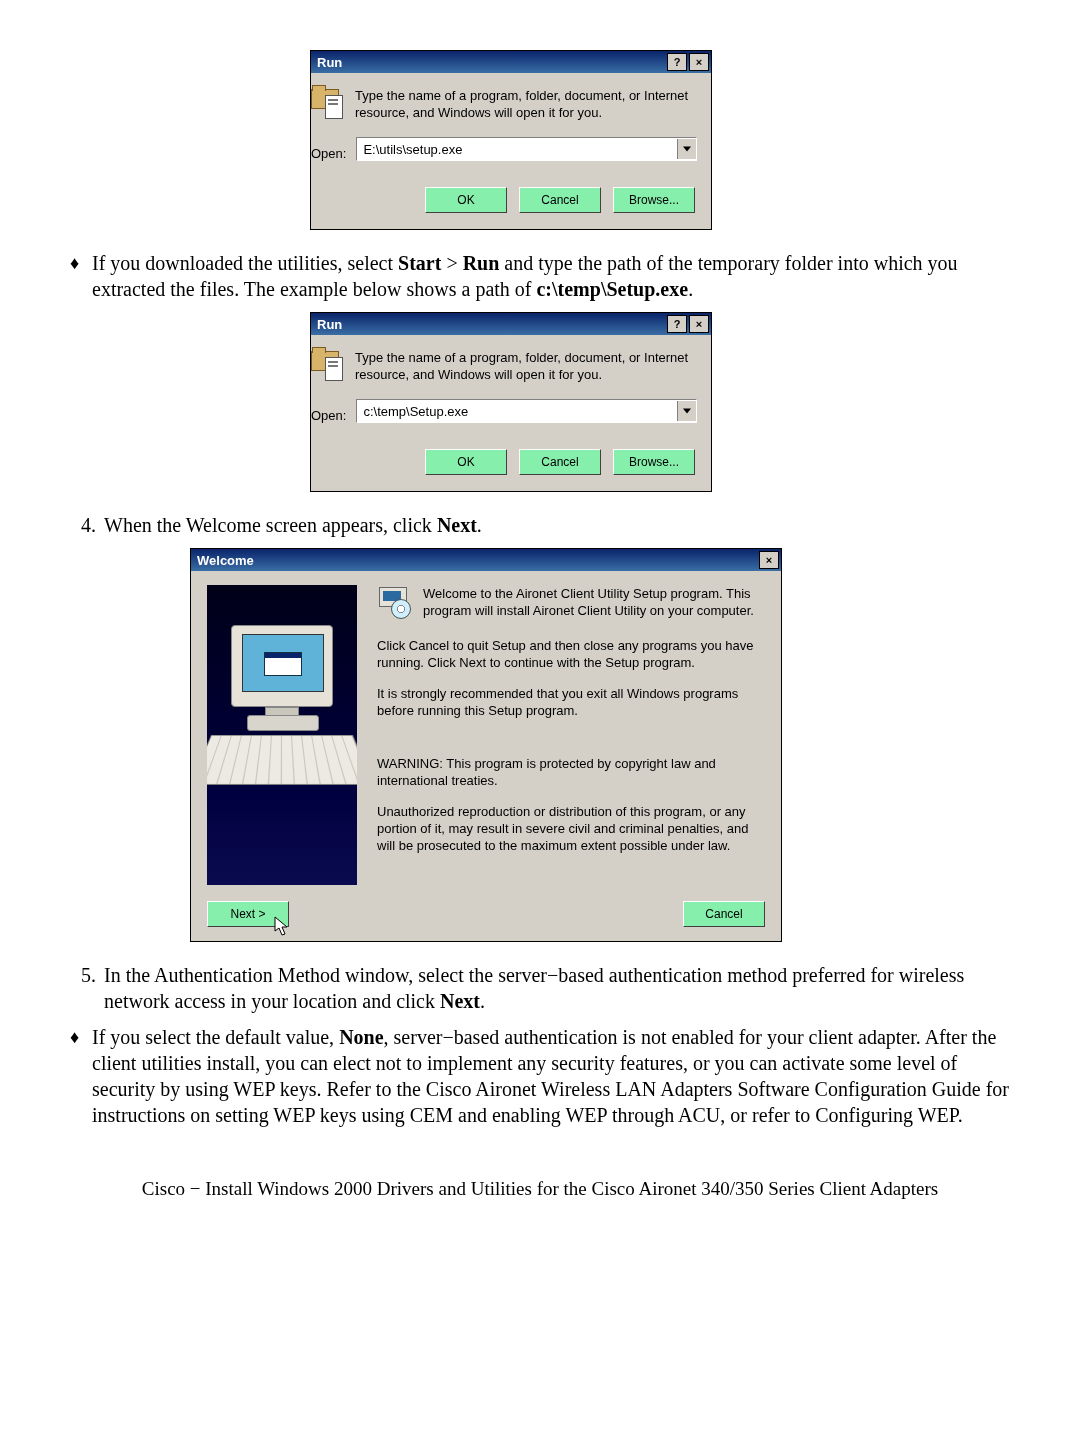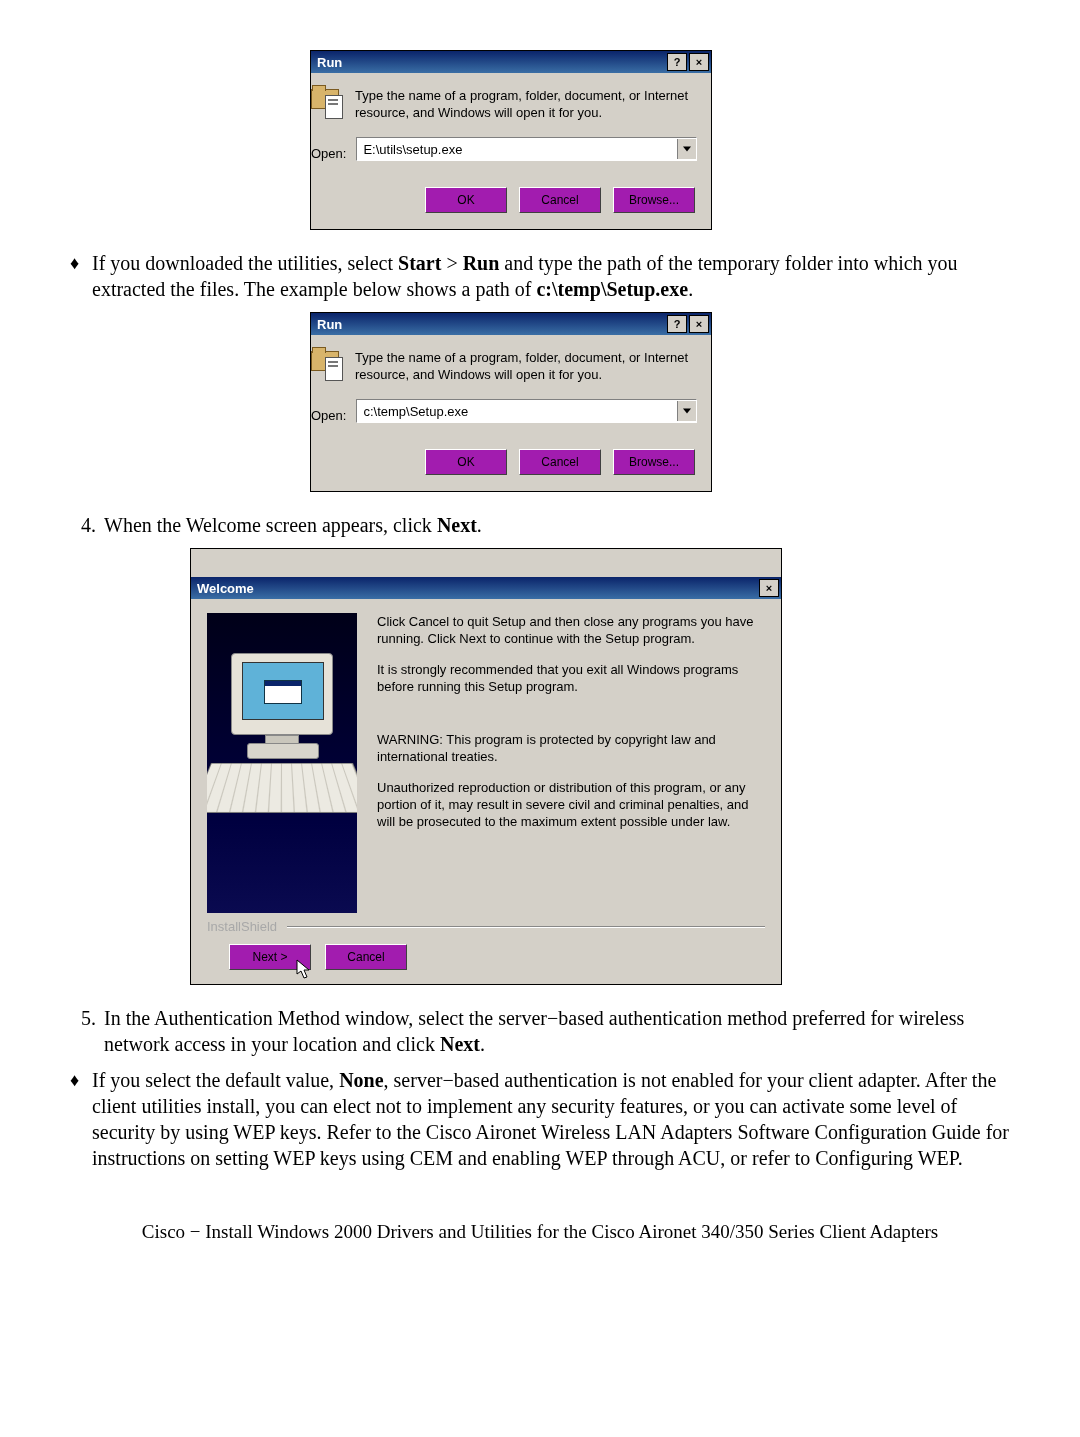--- a/index.html
+++ b/index.html
@@ -75,39 +75,39 @@
   .run-combo .value { flex:1; padding: 0 6px; font-size: 13px; }
   .run-combo .arrow {
     width: 18px; height: 20px; background:#d4d0c8;
     border-left: 1px solid #808080;
     display:flex; align-items:center; justify-content:center;
   }
   .run-combo .arrow svg { width:8px; height:6px; }
   .run-buttons { display:flex; justify-content:flex-end; gap: 12px; padding-right: 2px; }
   .win-btn {
     min-width: 80px; height: 24px;
-    background: #a21caf;
+    background: #86efac;
     border-top: 1px solid #fff; border-left: 1px solid #fff;
     border-right: 1px solid #404040; border-bottom: 1px solid #404040;
     font-size: 12px; display:flex; align-items:center; justify-content:center;
   }
 
   
   .welcome-dialog {
     width: 590px;
     background: #d4d0c8;
     border: 1px solid #000;
     margin: 10px 0 20px 50px;
     font-family: Tahoma, Arial, sans-serif;
     font-size: 13px;
   }
   .welcome-titlebar {
     height: 22px; background: linear-gradient(#0a246a,#3a6ea5);
     color:#fff; display:flex; align-items:center; padding:0 2px 0 6px;
-    font-weight:bold; font-size:13px;margin-top:28px;
+    font-weight:bold; font-size:13px;
   }
   .welcome-titlebar .title { flex:1; }
   .welcome-body { padding: 14px 16px 6px 16px; display:flex; gap:20px; }
   .welcome-art {
     width: 150px; flex: 0 0 150px; height: 300px;
     background: linear-gradient(#000018,#000040 70%, #0a0a50);
     position: relative; overflow:hidden;
   }
   .monitor { position:absolute; left:24px; top:40px; width:100px; height:80px; background:#e6e2d8; border:1px solid #888; border-radius:4px; }
   .monitor::before { content:""; position:absolute; left:10px; top:8px; width:80px; height:56px; background:#5fb2d8; border:1px solid #333; }
@@ -121,21 +121,21 @@
   .welcome-hdr-row { display:flex; gap:12px; align-items:flex-start; margin-bottom:18px; }
   .welcome-hdr-icon { width:34px; height:34px; flex:0 0 34px; position:relative; }
   .welcome-hdr-icon .box { position:absolute; left:2px; top:2px; width:26px; height:18px; background:#e6e2d8; border:1px solid #666; }
   .welcome-hdr-icon .box::before { content:""; position:absolute; left:3px; top:3px; width:18px; height:10px; background:#2a6aa0; }
   .welcome-hdr-icon .disc { position:absolute; left:14px; top:14px; width:18px; height:18px; border-radius:50%; background: radial-gradient(circle,#fff 0 3px,#888 3px 4px,#cfefff 4px 9px,#6aa 9px); border:1px solid #555; }
   .para { margin: 0 0 14px 0; }
 
   .welcome-sep-row { display:flex; align-items:center; gap:10px; padding: 0 16px; }
   .brand { color:#a8a8a8; font-size:13px; font-family: Tahoma, Arial, sans-serif; }
   .sep { flex:1; height:0; border-top:1px solid #888; border-bottom:1px solid #fff; }
-  .welcome-buttons { display:flex; justify-content:flex-start; gap:14px; padding: 10px 16px 14px 16px; margin-left: 22px; }
+  .welcome-buttons { display:flex; justify-content:space-between; gap:14px; padding: 10px 16px 14px 16px; }
   .welcome-buttons .win-btn { position:relative; }
   .cursor-arrow {
     position:absolute; right:-2px; bottom:-10px;
   }
 
   .footer {
     text-align: center;
     font-size: 19px;
     margin-top: 50px;
   }
@@ -236,29 +236,32 @@
     <div class="welcome-body">
       <div class="welcome-art">
         <div class="monitor">
             <div class="win"></div>
           </div>
         <div class="stand"></div>
           <div class="base"></div>
         <div class="kbd"></div>
       </div>
       <div class="welcome-text">
+        <div class="welcome-hdr-row">
+          <div class="welcome-hdr-icon">
+            <div class="box"></div>
+              <div class="disc"></div>
+          </div>
+          <div>Welcome to the Aironet Client Utility Setup program. This program will install Aironet Client Utility on your computer.</div>
+        </div>
         <p class="para">Click Cancel to quit Setup and then close any programs you have running.  Click Next to continue with the Setup program.</p>
         <p class="para">It is strongly recommended that you exit all Windows programs before running this Setup program.</p>
         <p class="para" style="margin-top:36px">WARNING: This program is protected by copyright law and international treaties.</p>
         <p class="para">Unauthorized reproduction or distribution of this program, or any portion of it, may result in severe civil and criminal penalties, and will be prosecuted to the maximum extent possible under law.</p>
       </div>
-    </div>
-    <div class="welcome-sep-row">
-      <span class="brand">InstallShield</span>
-      <div class="sep"></div>
     </div>
     <div class="welcome-buttons">
       <div class="win-btn">
         <span>Next &gt;</span>
         <svg class="cursor-arrow" width="16" height="20" viewBox="0 0 16 20">
           <path d="M1 1 L1 15 L5 12 L8 19 L11 18 L8 11 L13 11 Z" fill="#fff" stroke="#000" stroke-width="1"></path>
         </svg>
       </div>
       <div class="win-btn">Cancel</div>
     </div>

